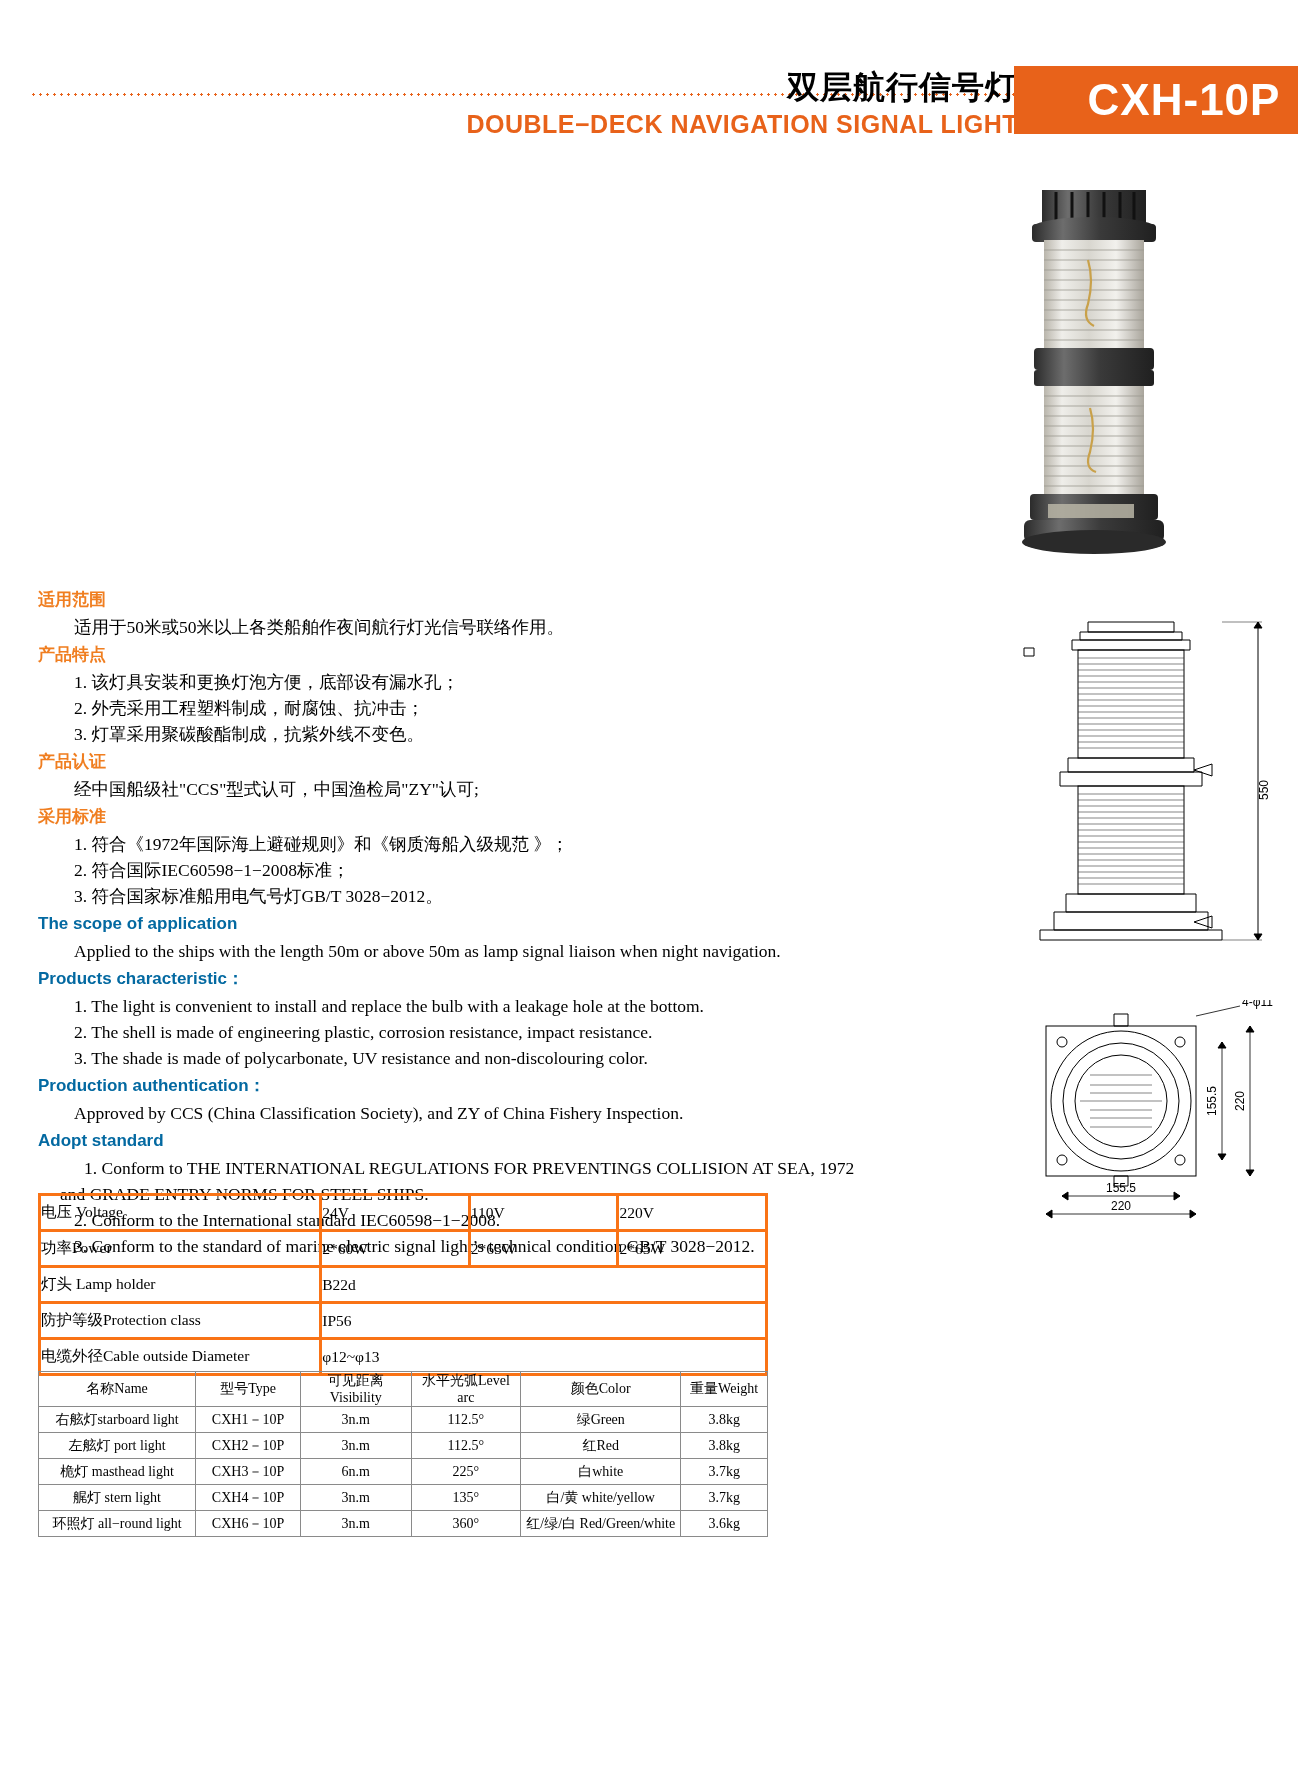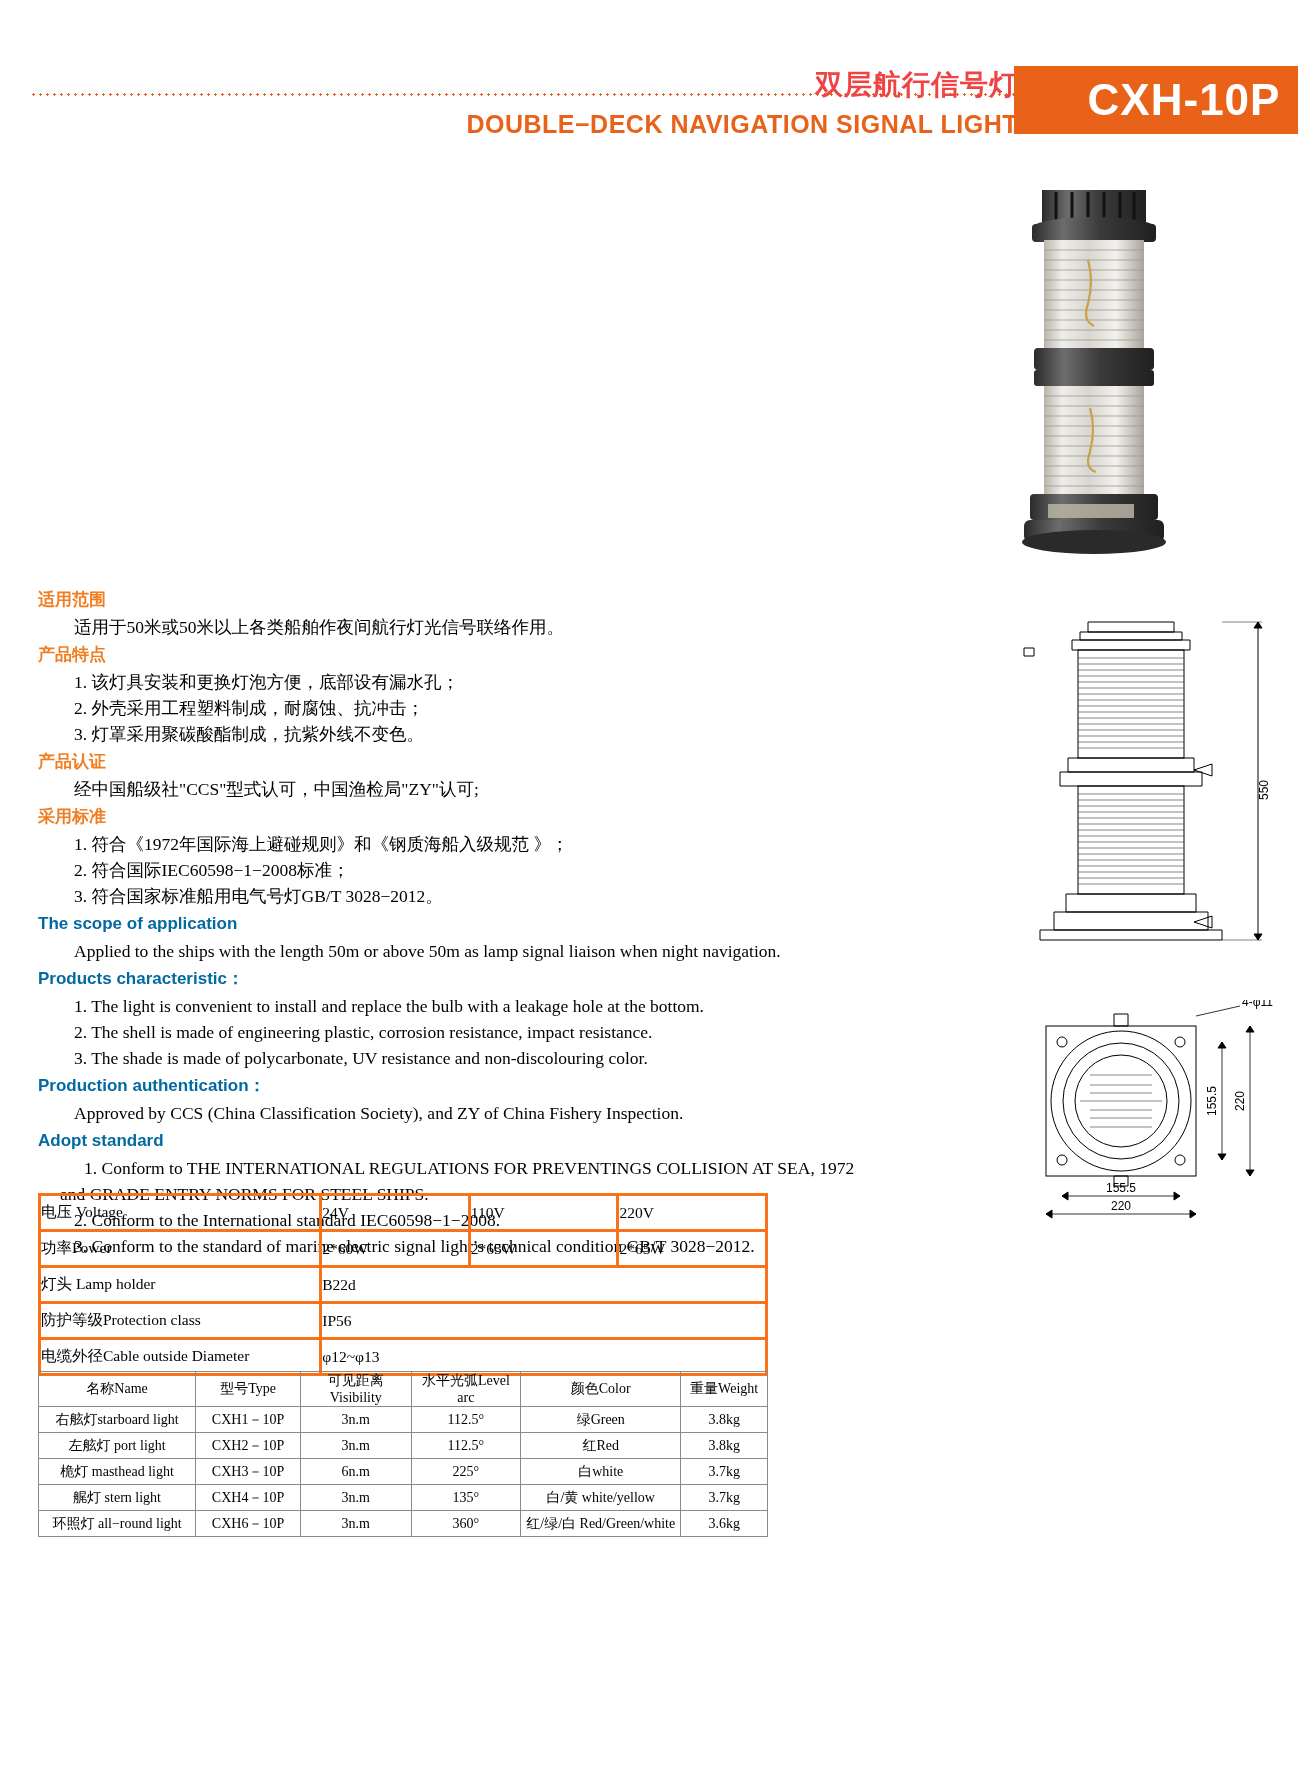--- a/index.html
+++ b/index.html
@@ -6,21 +6,21 @@
   body{
     width:1298px;height:1766px;position:relative;background:#ffffff;
     font-family:"Liberation Serif", serif;color:#000;
   }
   
   .header{position:absolute;left:0;top:0;width:1298px;height:150px;}
   .hdr-dots{position:absolute;left:30px;top:93px;width:1240px;height:3px;
     background-image:radial-gradient(circle, #e8621a 1.2px, rgba(0,0,0,0) 1.4px);
     background-size:7px 3px;background-repeat:repeat-x;}
   .hdr-cn{position:absolute;right:280px;top:66px;font-family:"Liberation Sans",sans-serif;
-    font-size:28px;font-weight:bold;color:#ef4444;letter-spacing:1px;white-space:nowrap;text-align:center;}
+    font-size:32px;font-weight:bold;color:#000000;letter-spacing:1px;white-space:nowrap;text-align:center;}
   .hdr-en{position:absolute;right:280px;top:110px;font-family:"Liberation Sans",sans-serif;
     font-size:25px;font-weight:bold;color:#e8621a;letter-spacing:.5px;white-space:nowrap;}
   .hdr-badge{position:absolute;left:1014px;top:66px;width:284px;height:68px;background:#e8621a;padding-left:28px;}
   .hdr-badge span{display:block;color:#fff;font-family:"Liberation Sans",sans-serif;
     font-size:44px;font-weight:bold;letter-spacing:1px;text-align:center;line-height:68px;}
 
   
   .photo{position:absolute;left:1000px;top:180px;width:190px;height:400px;}
   .photo svg{display:block;}
 

